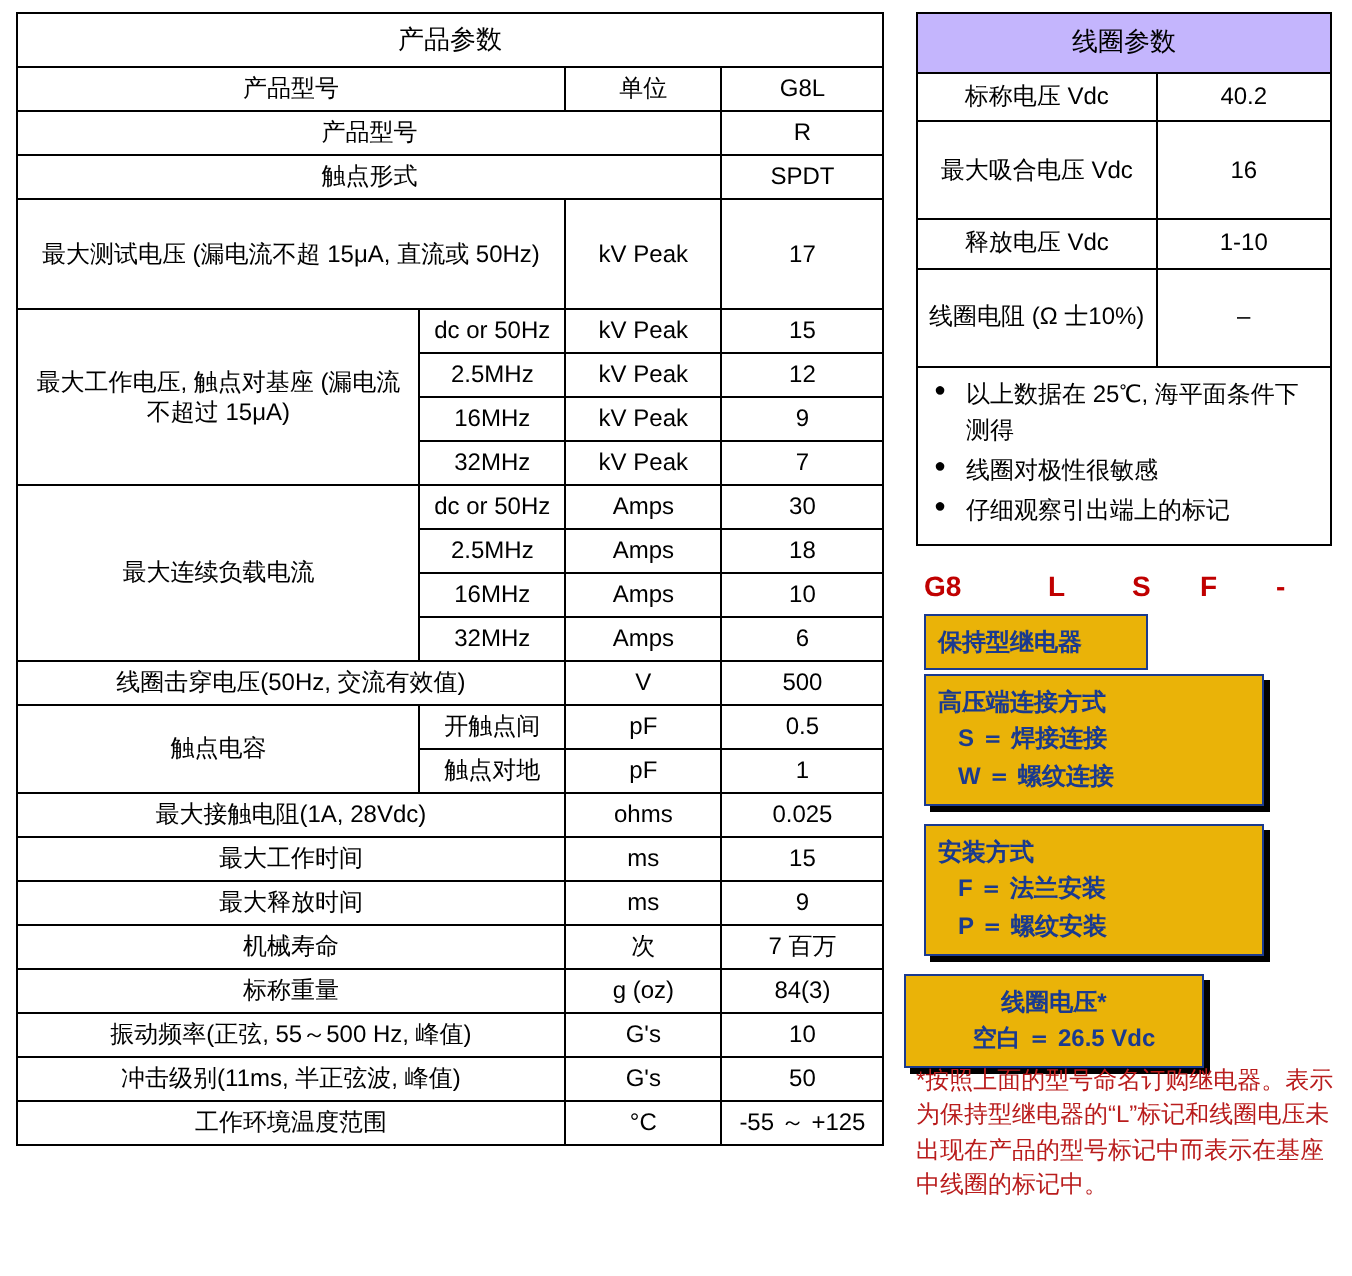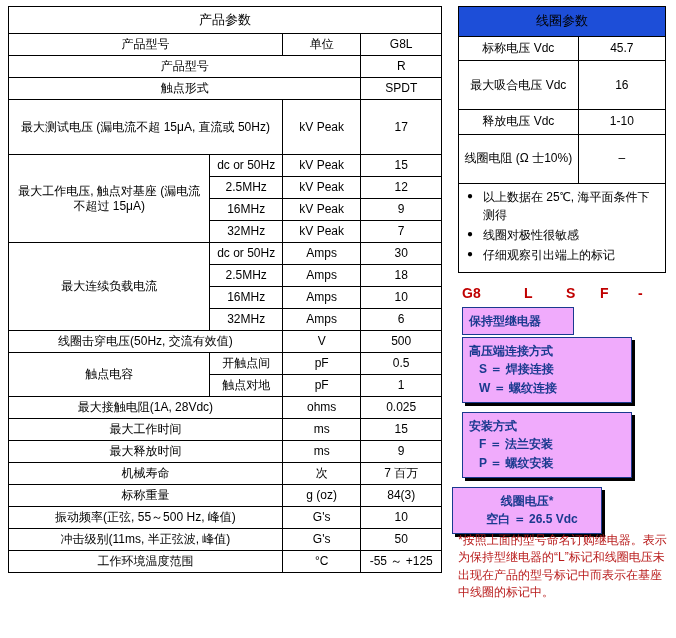--- a/index.html
+++ b/index.html
@@ -63,21 +63,21 @@
   }
   .coil-table td {
     border: 1px solid #000000;
     padding: 4px 4px;
     text-align: center;
     vertical-align: middle;
     font-size: 12px;
     line-height: 1.3;
   }
   .coil-table .title-cell {
-    background: #1d4ed8;
+    background: #c4b5fd;
     font-size: 13px;
     padding: 6px 4px;
   }
   .coil-c1 { width: 118px; }
   .coil-c2 { width: 86px; }
 
   
   .notes-box {
     position: absolute;
     left: 458px;
@@ -126,21 +126,21 @@
   .code-l  { left: 62px; }
   .code-s  { left: 104px; }
   .code-f  { left: 138px; }
   .code-dash { left: 176px; }
 
   
   .legend-box {
     position: absolute;
     box-sizing: border-box;
     border: 1px solid #1a3a8f;
-    background: #f0abfc;
+    background: #eab308;
     padding: 4px 6px;
   }
   .legend-box .lb-head {
     font-weight: bold;
     color: #1a3a8f;
     font-size: 12px;
     line-height: 1.5;
   }
   .legend-box .lb-line {
     font-weight: bold;
@@ -329,21 +329,21 @@
     <colgroup>
         <col class="coil-c1">
         <col class="coil-c2">
       </colgroup>
     <tbody>
       <tr>
         <td class="title-cell" colspan="2">线圈参数</td>
       </tr>
       <tr>
         <td>标称电压 Vdc</td>
-        <td>45.7</td>
+        <td>40.2</td>
       </tr>
       <tr>
         <td style="height:40px">最大吸合电压 Vdc</td>
         <td>16</td>
       </tr>
       <tr>
         <td>释放电压 Vdc</td>
         <td>1-10</td>
       </tr>
       <tr>

